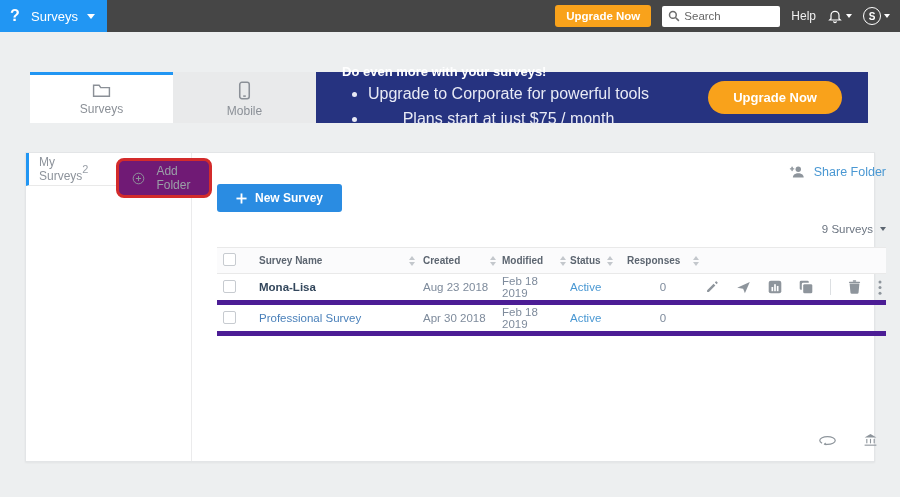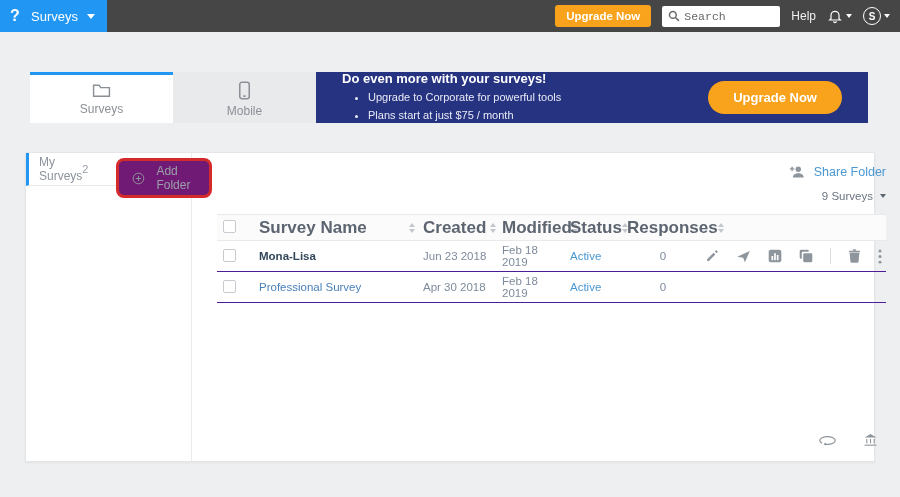--- a/index.html
+++ b/index.html
@@ -10,56 +10,56 @@
   .topbar { height:32px; background:#464646; display:flex; align-items:center; color:#fff; }
   .logo-block { background:#2196f3; height:32px; display:flex; align-items:center; gap:9px; padding:0 12px 0 8px; cursor:pointer; }
   .logo-glyph { font-size:16px; font-weight:bold; color:#fff; width:14px; text-align:center; }
   .product-label { font-size:13px; }
   .caret { width:0; height:0; border-left:4px solid transparent; border-right:4px solid transparent; border-top:5px solid #fff; display:inline-block; }
   .caret.sm { border-left-width:3px; border-right-width:3px; border-top-width:4px; }
   .caret.dark { border-top-color:#5c6570; }
   .topbar-right { margin-left:auto; display:flex; align-items:center; gap:11px; padding-right:10px; }
   .btn-upgrade-top { background:#f9a21b; color:#fff; border:none; border-radius:3px; font-size:11.5px; font-weight:bold; padding:5px 11px; font-family:inherit; cursor:pointer; }
   .searchbox { background:#fff; border-radius:2px; height:21px; width:118px; display:flex; align-items:center; gap:4px; padding:0 6px; }
-  .searchbox input { border:none; outline:none; width:88px; font-size:11.5px; font-family:Liberation Mono, monospace; color:#444; background:transparent; }
+  .searchbox input { border:none; outline:none; width:88px; font-size:11.5px; font-family:Liberation Sans, sans-serif; color:#444; background:transparent; }
   .searchbox input::placeholder { color:#666; }
   .help-label { font-size:12px; color:#f0f0f0; cursor:pointer; }
   .bell-wrap, .avatar-wrap { display:flex; align-items:center; gap:3px; cursor:pointer; }
   .avatar-circle { width:18px; height:18px; border:1.5px solid #fff; border-radius:50%; display:flex; align-items:center; justify-content:center; font-size:10px; font-weight:bold; }
 
   
   .tabs-row { display:flex; margin:40px 32px 0 30px; height:51px; }
   .tabs { display:flex; }
   .tab { width:143px; background:#e9eaeb; border-top:3px solid transparent; display:flex; flex-direction:column; align-items:center; justify-content:center; gap:4px; color:#8b9097; font-size:12px; cursor:pointer; }
   .tab.active { background:#fff; border-top-color:#2196f3; }
   .tab svg { stroke:#8b9097; }
 
   .banner { flex:1; background:#263380; color:#fff; display:flex; align-items:center; padding:0 26px; }
   .banner-title { font-size:13px; font-weight:bold; }
-  .banner ul { list-style:disc; margin:3px 0 0 26px; font-size:11px; color:#e8eaf5; line-height:1.55; }
+  .banner ul { list-style:disc; margin:3px 0 0 26px; font-size:16px; color:#e8eaf5; line-height:1.55;text-align:center; }
   .btn-upgrade-banner { margin-left:auto; background:#f9a21b; color:#fff; border:none; border-radius:17px; font-size:13px; font-weight:bold; padding:9px 25px; font-family:inherit; cursor:pointer; }
 
   
   .panel { margin:29px 25px 0; height:310px; background:#fff; border:1px solid #e3e5e7; box-shadow:0 1px 2px rgba(0,0,0,.05); display:flex; }
 
   .side { width:166px; border-right:1px solid #ebebec; display:flex; flex-direction:row; background:#fff; }
   .my-surveys { background:#fff; border-left:3px solid #2196f3; border-bottom:1px solid #e9e9e9; height:33px; display:flex; align-items:center; justify-content:space-between; padding:0 28px 0 10px; color:#8d939b; font-size:12px; cursor:pointer; }
   .my-surveys .count { font-size:11px; color:#9aa0a8; }
   .side-fill { flex:1; background:#f1f1f2; }
   .add-folder { height:40px; background:#701a75; border:3px solid #d32b2b; border-radius:8px; display:flex; align-items:center; gap:11px; padding:0 13px; color:#9aa0a7; font-size:12px; margin:5px 13px 0 0; cursor:pointer; }
 
   .main { flex:1; display:flex; flex-direction:column; padding:10px 4px 14px 25px; }
   .share-row { display:flex; justify-content:flex-end; align-items:center; gap:8px; color:#4a98d3; font-size:12.5px; margin-top:2px; cursor:pointer; }
   .btn-new-survey { align-self:flex-start; margin-top:5px; background:#2a8ce2; color:#fff; border:none; border-radius:3px; font-size:12px; font-weight:bold; padding:7px 19px; display:flex; align-items:center; gap:8px; font-family:inherit; cursor:pointer; }
   .count-row { display:flex; justify-content:flex-end; align-items:center; gap:7px; color:#6b7480; font-size:11.5px; margin-top:11px; cursor:pointer; }
 
   .table { margin-top:12px; }
   .trow { display:flex; align-items:center; }
-  .thead { background:#fbfbfc; border-top:1px solid #e9e9e9; border-bottom:1px solid #e9e9e9; height:27px; color:#5c6570; font-weight:bold; font-size:17px; }
-  .tbody-row { height:31px; border-bottom:1px solid #4c1d95; font-size:11.5px; }
+  .thead { background:#fbfbfc; border-top:1px solid #e9e9e9; border-bottom:1px solid #e9e9e9; height:27px; color:#5c6570; font-weight:bold; font-size:10px; }
+  .tbody-row { height:31px; border-bottom:5px solid #4c1d95; font-size:11.5px; }
   .col-check { width:42px; padding-left:6px; }
   .col-name { width:164px; display:flex; align-items:center; justify-content:space-between; padding-right:8px; }
   .col-created { width:79px; display:flex; align-items:center; justify-content:space-between; padding-right:6px; }
   .col-modified { width:68px; display:flex; align-items:center; justify-content:space-between; padding-right:4px; }
   .col-status { width:45px; display:flex; align-items:center; justify-content:space-between; padding-right:2px; }
   .col-resp { width:90px; display:flex; align-items:center; justify-content:space-between; padding-left:12px; padding-right:6px; }
   .col-actions { flex:1; display:flex; justify-content:flex-end; align-items:center; gap:17px; padding-right:4px; color:#8e959c; }
   .cell-muted { color:#7e8b9c; }
   .name-primary { color:#33475c; font-weight:bold; cursor:pointer; }
   .name-link { color:#4a80ba; cursor:pointer; }
@@ -159,20 +159,27 @@
     <div class="share-row">
       <svg width="17" height="14" viewBox="0 0 22 18" fill="#8e959c">
           <circle cx="12" cy="5.5" r="3.5"></circle>
           <path d="M5 16c0-3.5 3.1-5.5 7-5.5s7 2 7 5.5z"></path>
           <rect x="1" y="4" width="6" height="1.8" rx="0.9"></rect>
           <rect x="3.1" y="1.9" width="1.8" height="6" rx="0.9"></rect>
         </svg>
       <span>Share Folder</span>
     </div>
 
+    <button class="btn-new-survey">
+      <svg width="11" height="11" viewBox="0 0 12 12" stroke="#fff" stroke-width="2">
+          <line x1="6" y1="0.5" x2="6" y2="11.5"></line>
+          <line x1="0.5" y1="6" x2="11.5" y2="6"></line>
+        </svg>
+      <span>New Survey</span>
+    </button>
 
     <div class="count-row">
       <span>9 Surveys</span>
       <span class="caret sm dark"></span>
     </div>
 
     <div class="table">
       <div class="trow thead">
         <div class="col-check"><span class="checkbox"></span></div>
         <div class="col-name">
@@ -212,21 +219,21 @@
         </div>
         <div class="col-actions"></div>
       </div>
 
       <div class="trow tbody-row">
         <div class="col-check"><span class="checkbox"></span></div>
         <div class="col-name">
             <span class="name-primary">Mona-Lisa</span>
           </div>
         <div class="col-created">
-            <span class="cell-muted">Jun 23 2018</span>
+            <span class="cell-muted">Aug 23 2018</span>
           </div>
         <div class="col-modified">
             <span class="cell-muted">Feb 18 2019</span>
           </div>
         <div class="col-status">
             <span class="status-active">Active</span>
           </div>
         <div class="col-resp">
             <span class="resp-val">0</span>
           </div>

